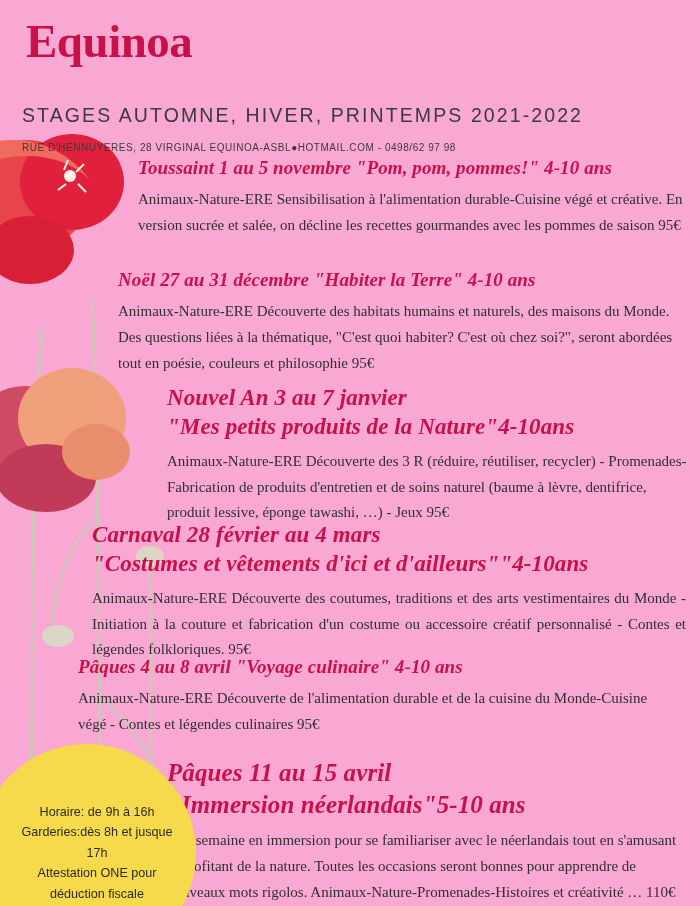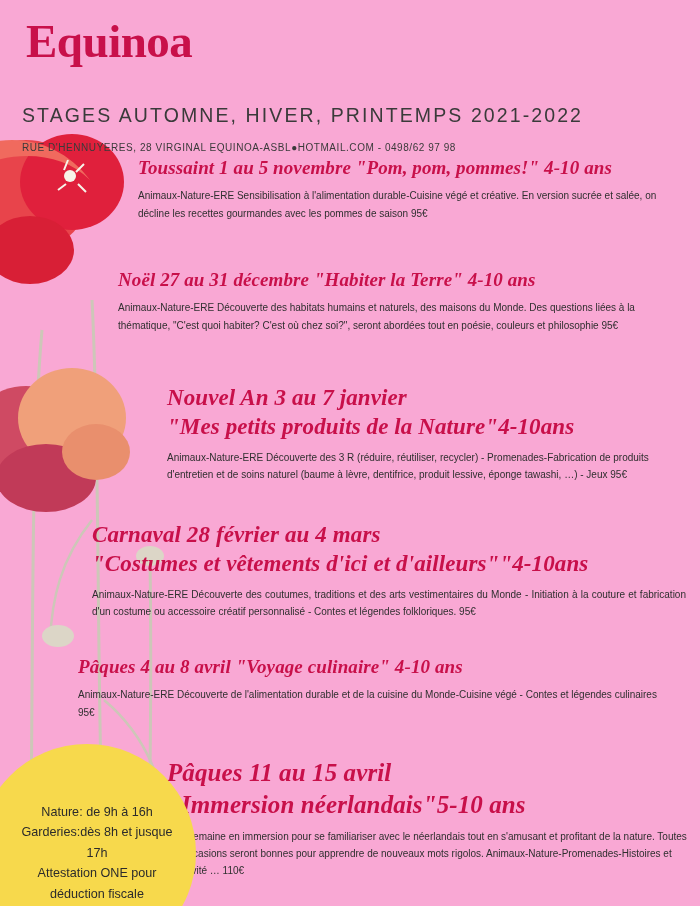--- a/index.html
+++ b/index.html
@@ -56,23 +56,24 @@
     font-family: "Liberation Serif", serif;
     font-style: italic;
     font-weight: bold;
     color: #c8104a;
     font-size: 19px;
     line-height: 1.28;
     margin-bottom: 7px;
     letter-spacing: 0.1px;
   }
   .entry p {
-    font-size: 10px;
+    font-size: 15px;
     line-height: 1.72;
     color: #2f2f2f;
+    font-family: Liberation Serif, serif;
   }
   .entry p.just { text-align: justify; }
 
   .e1 { left: 138px; top: 156px; width: 548px; }
   .e2 { left: 118px; top: 268px; width: 566px; }
   .e3 { left: 167px; top: 383px; width: 520px; }
   .e4 { left: 92px; top: 520px; width: 594px; }
   .e5 { left: 78px; top: 655px; width: 594px; }
   .e6 { left: 167px; top: 757px; width: 520px; }
 
@@ -173,19 +174,19 @@
   <div class="entry e6">
     <h2>
       <span>Pâques 11 au 15 avril</span><br>
       <span>"Immersion néerlandais"5-10 ans</span>
     </h2>
     <p>Une semaine en immersion pour se familiariser avec le néerlandais tout en s'amusant et profitant de la nature. Toutes les occasions seront bonnes pour apprendre de nouveaux mots rigolos. Animaux-Nature-Promenades-Histoires et créativité … 110€</p>
   </div>
 
   <div class="info-circle">
     <div class="inner">
-      <div>Nature: de 9h à 16h</div>
+      <div>Horaire: de 9h à 16h</div>
       <div>Garderies:dès 8h et jusque 17h</div>
       <div>Attestation ONE pour déduction fiscale</div>
     </div>
   </div>
 
 </div>
 
 </body></html>

